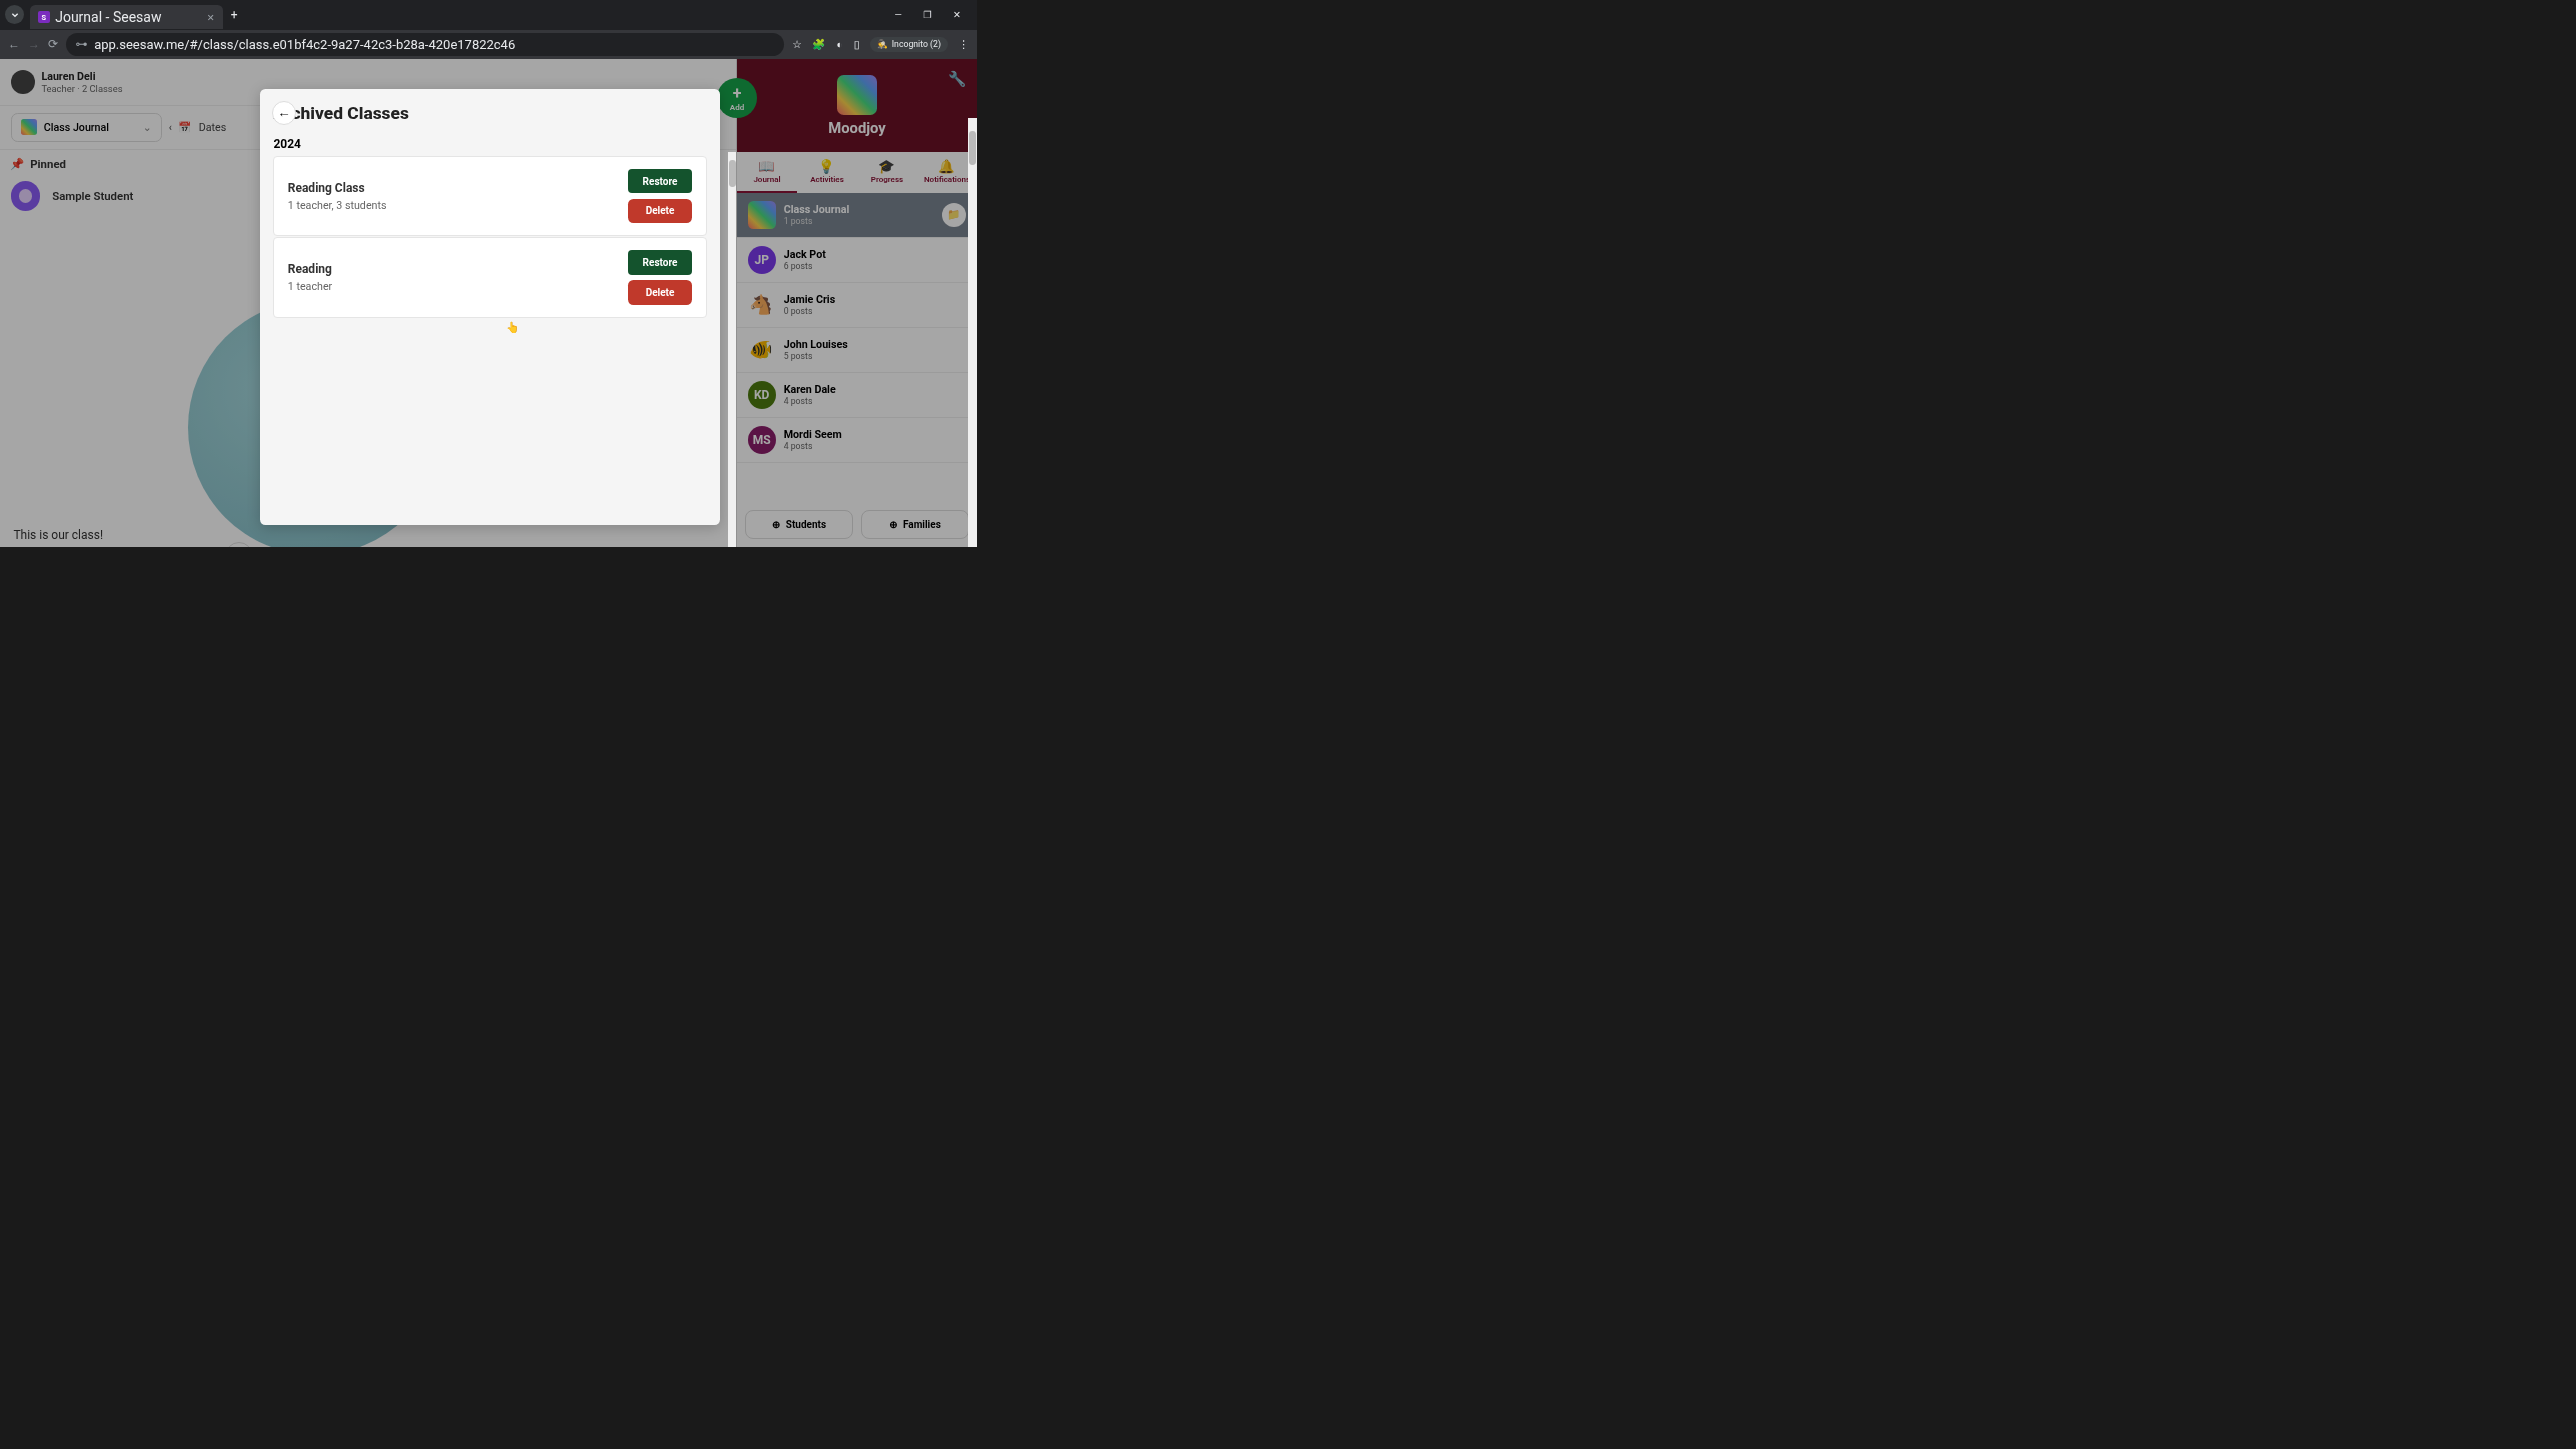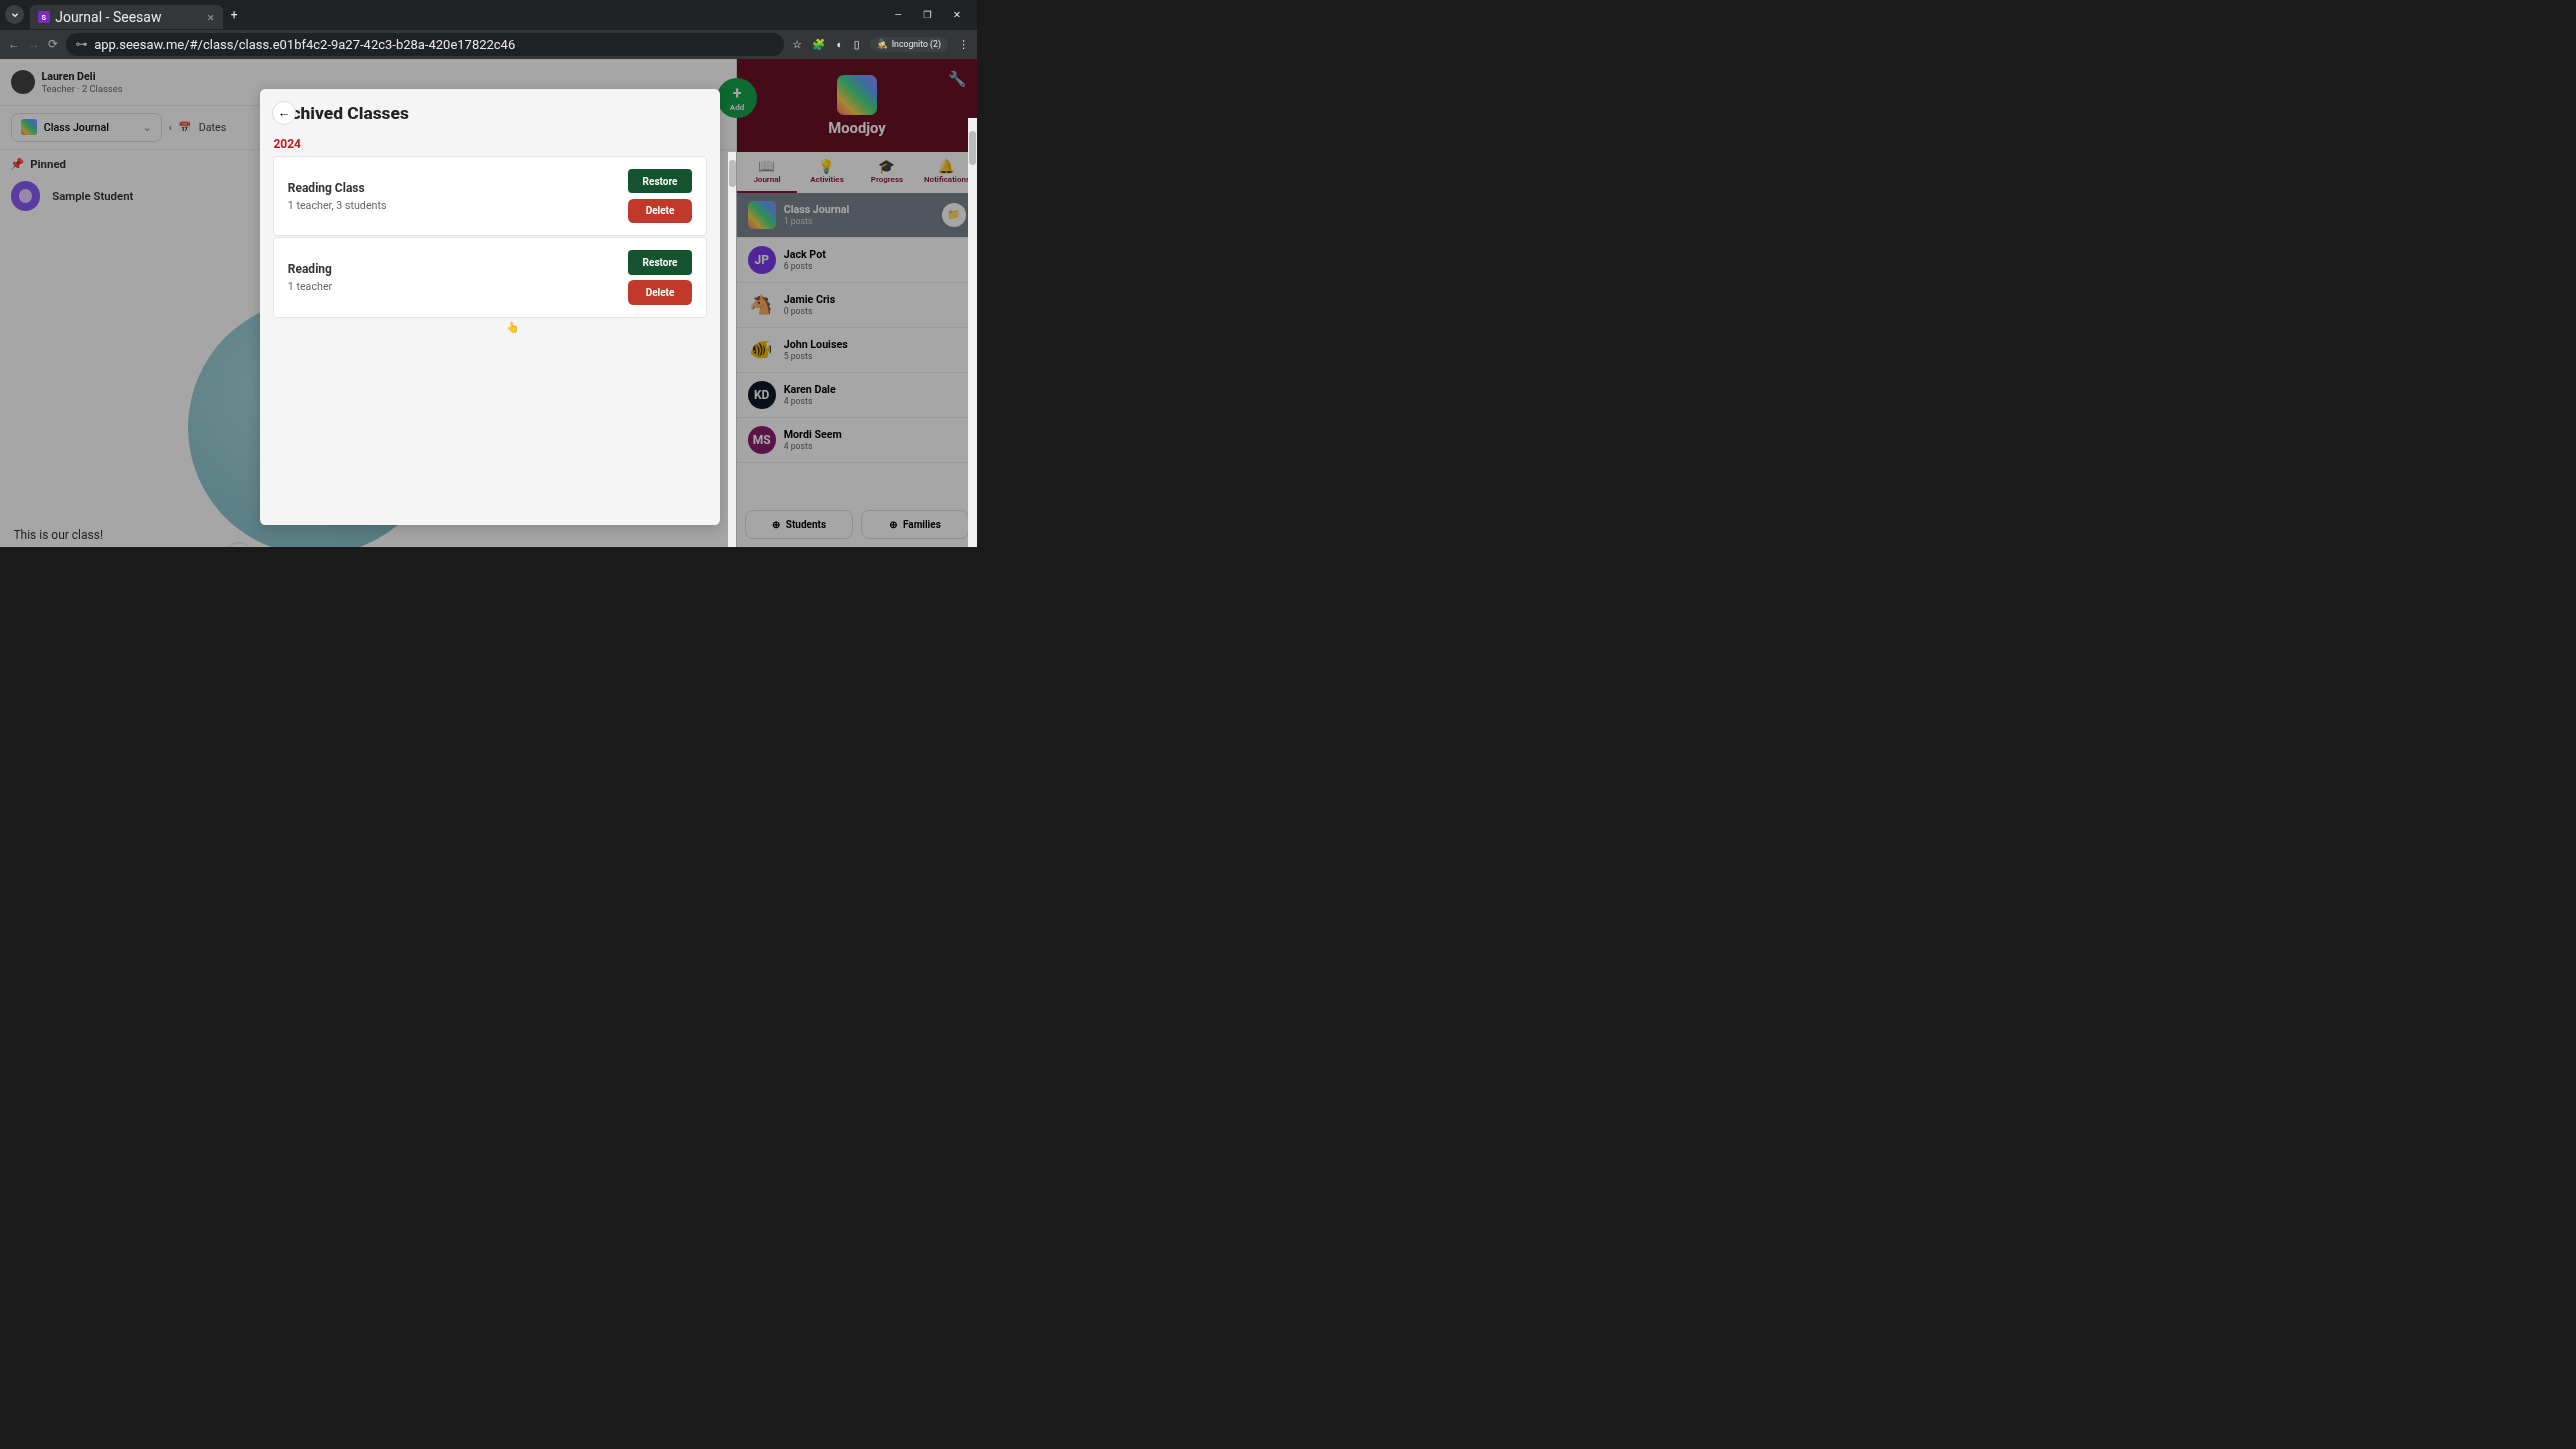--- a/index.html
+++ b/index.html
@@ -81,21 +81,21 @@
 
 .bottom-actions { position: absolute; bottom: 8px; left: 8px; right: 8px; display: flex; gap: 8px; }
 .bottom-btn { flex: 1; display: flex; align-items: center; justify-content: center; gap: 5.4px; padding: 8px; border: 1.3px solid #ddd; border-radius: 8px; font-weight: 700; font-size: 10px; }
 
 
 .dim-overlay { position: absolute; inset: 0; background: rgba(0,0,0,0.35); }
 
 .archived-panel { position: absolute; left: 260px; top: 29.5px; width: 460px; height: 436px; background: #f5f5f5; border-radius: 5.4px; box-shadow: 0 2.7px 13.4px rgba(0,0,0,0.2); padding: 12px 13.4px; }
 .archived-back { position: absolute; left: 12px; top: 12px; width: 24px; height: 24px; border-radius: 50%; background: #fff; border: 1.3px solid #ddd; display: flex; align-items: center; justify-content: center; font-size: 13.4px; font-weight: bold; }
 .archived-title { text-align: left; font-size: 17.4px; font-weight: 800; color: #222; margin-bottom: 13.4px; margin-top: 2.7px; }
-.year-label { font-size: 12px; font-weight: 700; color: #b91c1c; margin-bottom: 5.4px; margin-top: 9.4px; }
+.year-label { font-size: 12px; font-weight: 700; color: #000000; margin-bottom: 5.4px; margin-top: 9.4px; }
 .class-card { background: #fff; border-radius: 4px; border: 0.7px solid #e5e5e5; padding: 12px 13.4px; display: flex; justify-content: space-between; align-items: center; margin-bottom: 1.3px; }
 .cc-info .cc-name { font-size: 12px; font-weight: 700; color: #333; }
 .cc-info .cc-meta { font-size: 10.7px; color: #666; margin-top: 4px; }
 .cc-actions { display: flex; flex-direction: column; gap: 5.4px; }
 .btn-restore { background: #14532d; color: #fff; padding: 6.7px 14.8px; border-radius: 4px; font-weight: 700; font-size: 10px; border: none; }
 .btn-delete { background: #c0392b; color: #fff; padding: 6.7px 16px; border-radius: 5.4px; font-weight: 700; font-size: 10px; border: none; }
 
 
 .confirm-dialog { position: absolute; left: 50%; top: 50%; transform: translate(-50%, -50%); background: #fff; border-radius: 6.7px; padding: 19px 27px 16px; width: 306px; box-shadow: 0 5.4px 20px rgba(0,0,0,0.3); text-align: center; }
 .confirm-msg { font-size: 12.7px; color: #333; margin-bottom: 14.8px; }
@@ -257,21 +257,21 @@
           </div>
         </div>
         <div class="journal-item">
           <div class="ji-avatar" style="background: transparent; font-size: 19px;">🐠</div>
           <div>
             <div class="ji-name">John Louises</div>
             <div class="ji-posts">5 posts</div>
           </div>
         </div>
         <div class="journal-item">
-          <div class="ji-avatar" style="background: #0f172a; text-align: right;">KD</div>
+          <div class="ji-avatar" style="background: #4d7c0f; text-align: right;">KD</div>
           <div>
             <div class="ji-name">Karen Dale</div>
             <div class="ji-posts">4 posts</div>
           </div>
         </div>
         <div class="journal-item">
           <div class="ji-avatar" style="background: rgb(139, 30, 107);">MS</div>
           <div>
             <div class="ji-name">Mordi Seem</div>
             <div class="ji-posts">4 posts</div>

